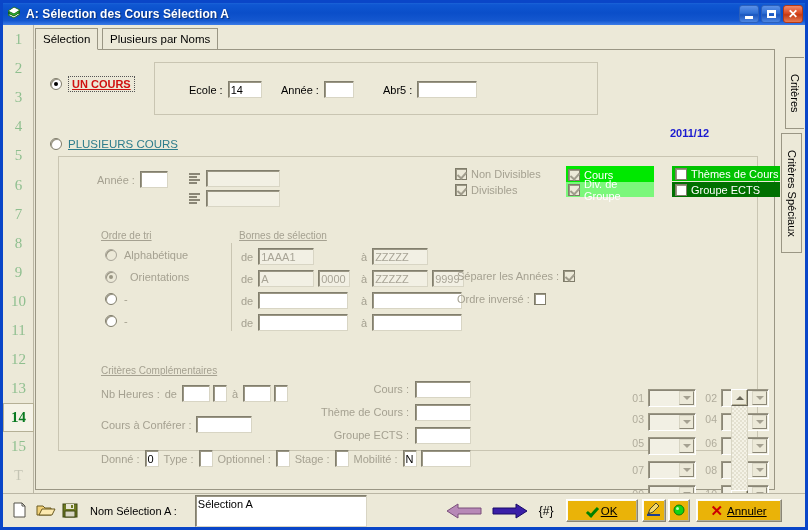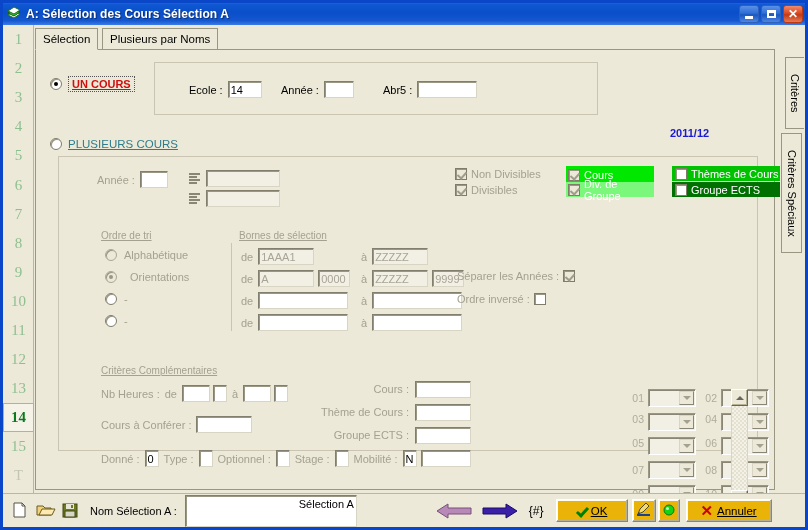--- a/index.html
+++ b/index.html
@@ -678,21 +678,21 @@
       <div class="tbicon" style="margin-left:5px;">
         <svg width="18" height="18" viewBox="0 0 18 18">
           <rect x="2" y="3" width="14" height="13" fill="#6d7a21" stroke="#3e4712" stroke-width="1"></rect>
           <rect x="5" y="3" width="8" height="5" fill="#e8e6d6"></rect>
           <rect x="10" y="4" width="2" height="3" fill="#6d7a21"></rect>
           <rect x="4" y="10" width="10" height="6" fill="#d8d6c4" stroke="#3e4712" stroke-width="1"></rect>
         </svg>
       </div>
 
       <span class="lab" style="margin-left:9px;">Nom Sélection A :</span>
-      <span class="inp" style="margin-left:8px;width:172px;height:32px;line-height:17px;text-align:right;">Sélection A</span>
+      <span class="inp" style="margin-left:18px;width:172px;height:32px;line-height:17px;">Sélection A</span>
 
       <div class="arrow-left" style="margin-left:78px;">
         <svg width="38" height="20" viewBox="0 0 38 20">
           <path d="M2 10 L13 3 L13 7 L36 7 L36 13 L13 13 L13 17 Z" fill="#b789b7" stroke="#7a4f7a" stroke-width="1"></path>
         </svg>
       </div>
 
       <div class="arrow-right" style="margin-left:8px;">
         <svg width="38" height="20" viewBox="0 0 38 20">
           <path d="M36 10 L25 3 L25 7 L2 7 L2 13 L25 13 L25 17 Z" fill="#3a1fa8" stroke="#1a0a68" stroke-width="1"></path>

